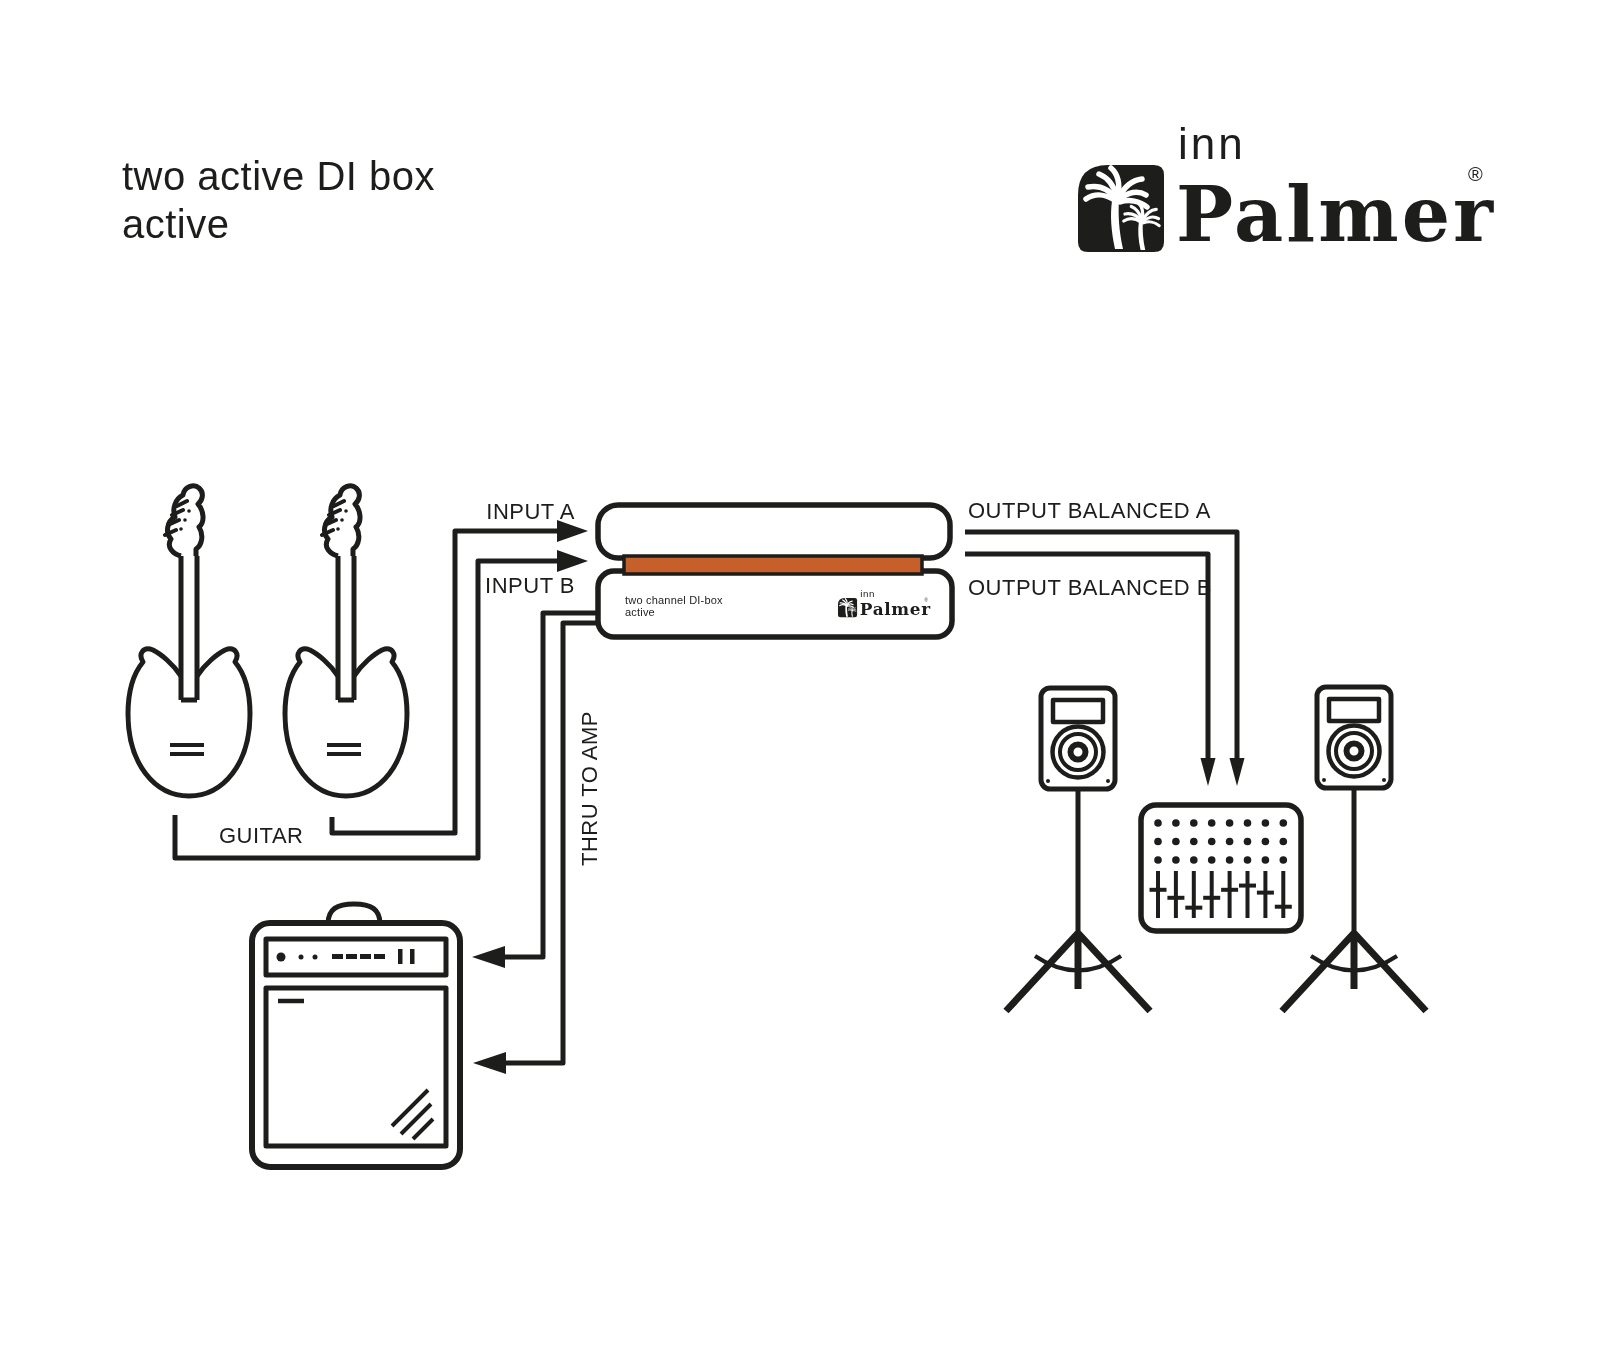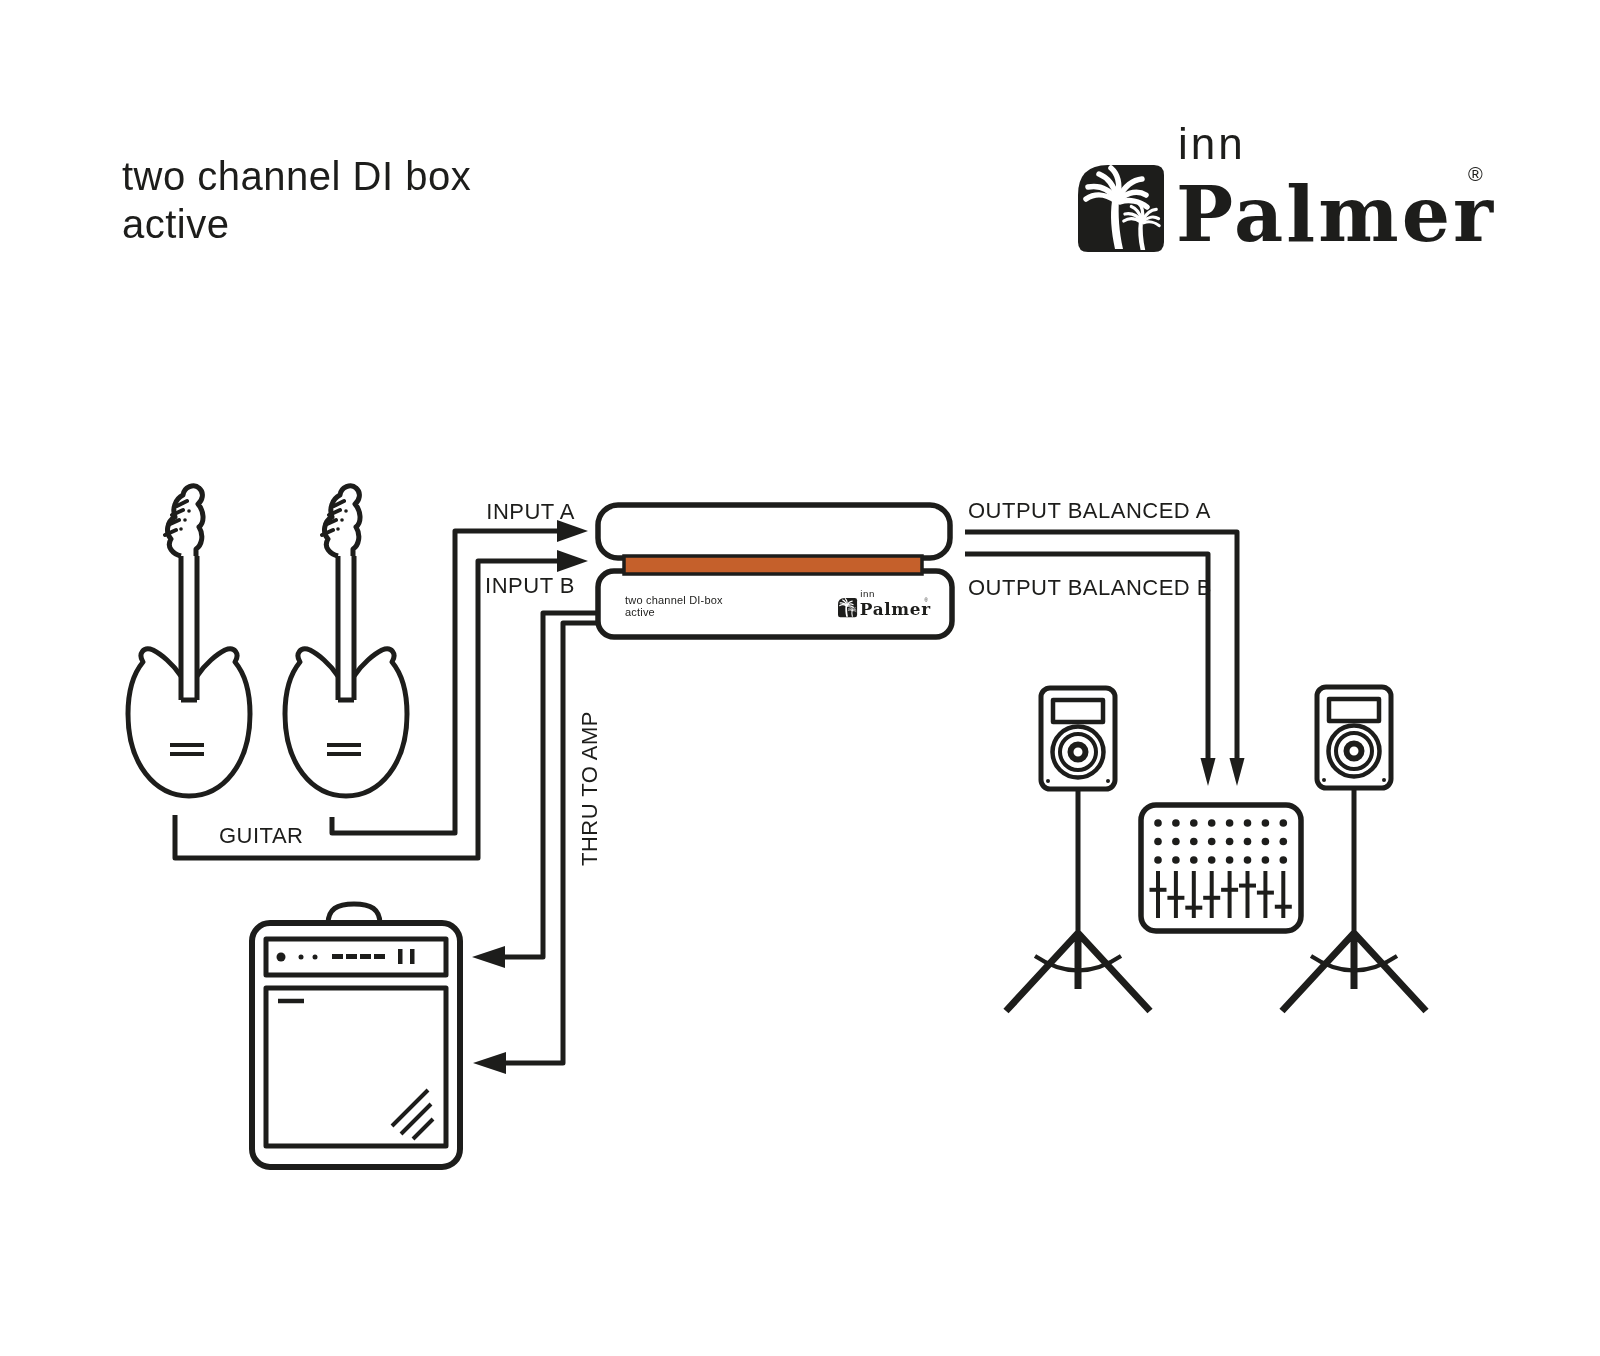--- a/index.html
+++ b/index.html
@@ -23,21 +23,21 @@
   .fader{stroke:var(--ink);stroke-width:4;}
   .palmfrond{stroke:#ffffff;stroke-width:5.5;fill:none;stroke-linecap:round;}
   .peg{stroke:var(--ink);stroke-width:4;stroke-linecap:round;}
 </style>
 </head>
 <body>
 
 <div class="page">
 
   <div class="title">
-    <div>two channel DI box</div>
+    <div>two active DI box</div>
     <div>active</div>
   </div>
 
   <svg class="diagram" width="1600" height="1356" viewBox="0 0 1600 1356">
 
     <defs>
 
       <g id="palm">
         <path fill="#ffffff" d="M-2,2 C-4,16 -3,32 1,50 L9,50 C5,32 4,16 5,0 Z"></path>
         <g class="palmfrond">

